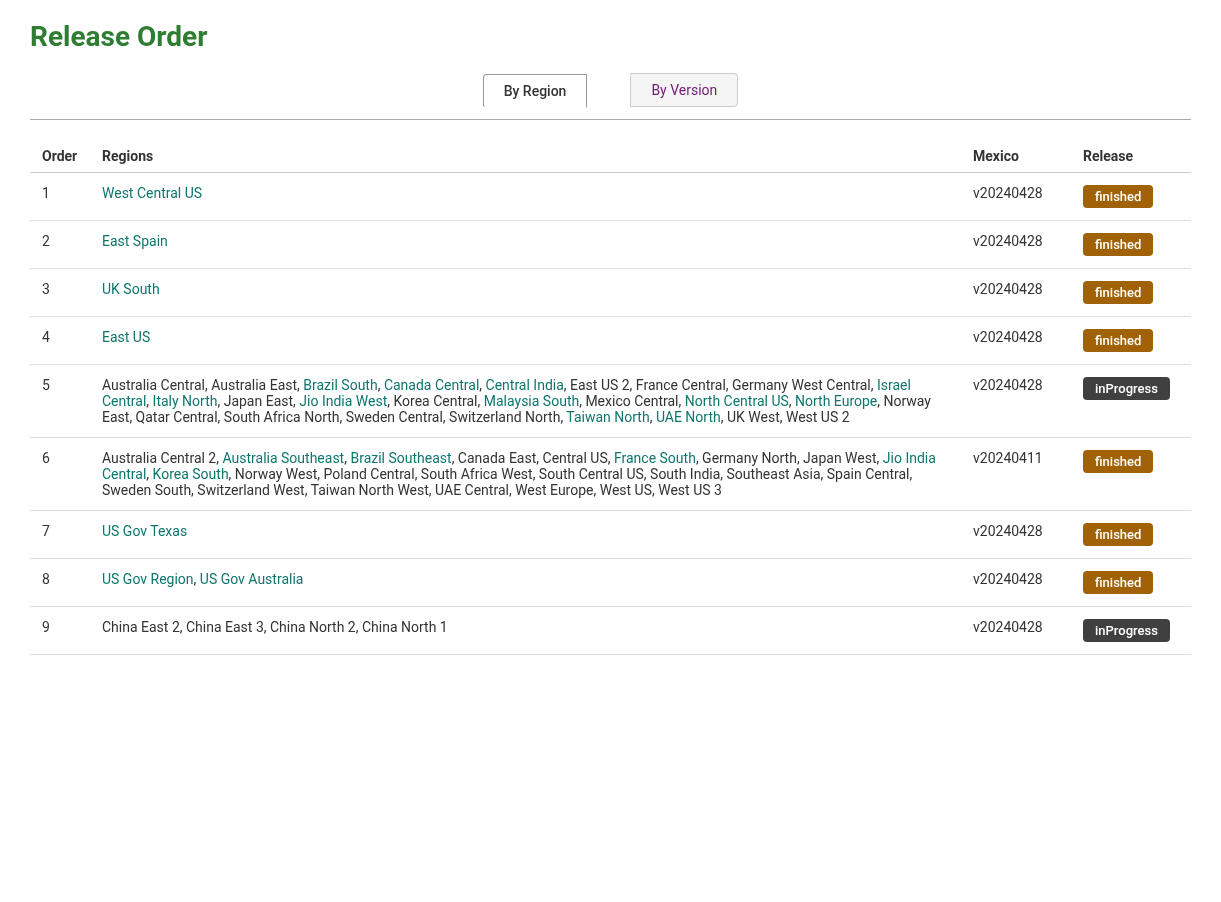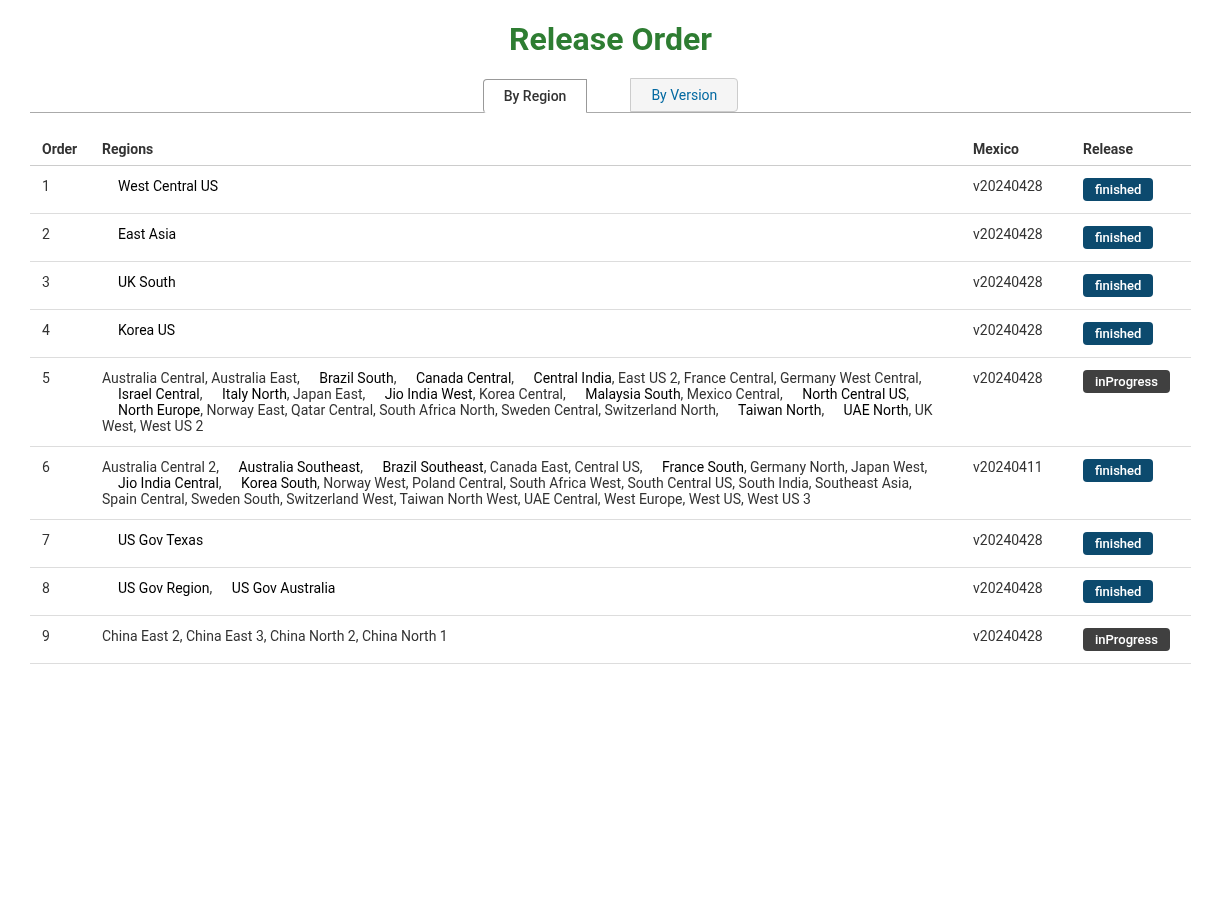--- a/index.html
+++ b/index.html
@@ -5,38 +5,37 @@
     * { box-sizing: border-box; margin: 0; padding: 0; }
     body {
       font-family: -apple-system, BlinkMacSystemFont, "Segoe UI", Roboto, Arial, sans-serif;
       font-size: 14px;
       color: #333;
       background: #fff;
       padding: 20px 30px;
     }
     h1 {
       color: #2e7d32;
-      font-size: 32px;
+      font-size: 28px;
       font-weight: 700;
       margin-bottom: 20px;
-      text-align: center;
     }
     .tabs {
       display: flex;
       justify-content: center;
-      margin-bottom: 0;
+      margin-bottom: 12px;
       gap: 43px;
     }
     .tab {
       padding: 8px 20px;
       border: 1px solid #ccc;
       cursor: pointer;
       background: #f5f5f5;
       font-size: 14px;
-      color: #0369a1;
+      color: #701a75;
     }
     .tab.active {
       background: #fff;
       border-bottom: 1px solid #fff;
       color: #333;
       font-weight: 500;
       border-top: 1px solid #999;
       border-left: 1px solid #999;
       border-right: 1px solid #999;
       position: relative;
@@ -81,39 +80,38 @@
     }
     .col-version {
       width: 110px;
       color: #333;
       white-space: nowrap;
     }
     .col-status {
       width: 120px;
     }
     .region-link {
-      color: #000000;
+      color: #0f766e;
       text-decoration: none;
-      margin-left: 16px;
     }
     .region-normal {
       color: #333;
       margin-top: 48px;
     }
     .badge {
       display: inline-block;
       padding: 4px 12px;
       border-radius: 4px;
       font-size: 13px;
       font-weight: 500;
       color: #fff;
       white-space: nowrap;
     }
     .badge-finished {
-      background-color: #0c4a6e;
+      background-color: #a16207;
     }
     .badge-inprogress {
       background-color: #404040;
     }
   </style>
 </head>
 <body>
 
 <h1>Release Order</h1>
 
@@ -134,33 +132,33 @@
   </thead>
   <tbody id="table-body">
   <tr>
         <td class="col-order">1</td>
         <td class="col-regions"><a href="#" class="region-link">West Central US</a></td>
         <td class="col-version">v20240428</td>
         <td class="col-status"><span class="badge badge-finished">finished</span></td>
       </tr>
       <tr>
         <td class="col-order">2</td>
-        <td class="col-regions"><a href="#" class="region-link">East Asia</a></td>
+        <td class="col-regions"><a href="#" class="region-link">East Spain</a></td>
         <td class="col-version">v20240428</td>
         <td class="col-status"><span class="badge badge-finished">finished</span></td>
       </tr>
       <tr>
         <td class="col-order">3</td>
         <td class="col-regions"><a href="#" class="region-link">UK South</a></td>
         <td class="col-version">v20240428</td>
         <td class="col-status"><span class="badge badge-finished">finished</span></td>
       </tr>
       <tr>
         <td class="col-order">4</td>
-        <td class="col-regions"><a href="#" class="region-link">Korea US</a></td>
+        <td class="col-regions"><a href="#" class="region-link">East US</a></td>
         <td class="col-version">v20240428</td>
         <td class="col-status"><span class="badge badge-finished">finished</span></td>
       </tr>
       <tr>
         <td class="col-order">5</td>
         <td class="col-regions"><span class="region-normal">Australia Central</span><span class="region-normal">, Australia East, </span><a href="#" class="region-link">Brazil South</a><span class="region-normal">, </span><a href="#" class="region-link">Canada Central</a><span class="region-normal">, </span><a href="#" class="region-link">Central India</a><span class="region-normal">, East US 2, </span><span class="region-normal">France Central</span><span class="region-normal">, Germany West Central, </span><a href="#" class="region-link">Israel Central</a><span class="region-normal">, </span><a href="#" class="region-link">Italy North</a><span class="region-normal">, Japan East, </span><a href="#" class="region-link">Jio India West</a><span class="region-normal">, Korea Central, </span><a href="#" class="region-link">Malaysia South</a><span class="region-normal">, Mexico Central, </span><a href="#" class="region-link">North Central US</a><span class="region-normal">, </span><a href="#" class="region-link">North Europe</a><span class="region-normal">, Norway East, Qatar Central, South Africa North, Sweden Central, Switzerland North, </span><a href="#" class="region-link">Taiwan North</a><span class="region-normal">, </span><a href="#" class="region-link">UAE North</a><span class="region-normal">, UK West, West US 2</span></td>
         <td class="col-version">v20240428</td>
         <td class="col-status"><span class="badge badge-inprogress">inProgress</span></td>
       </tr>
       <tr>

